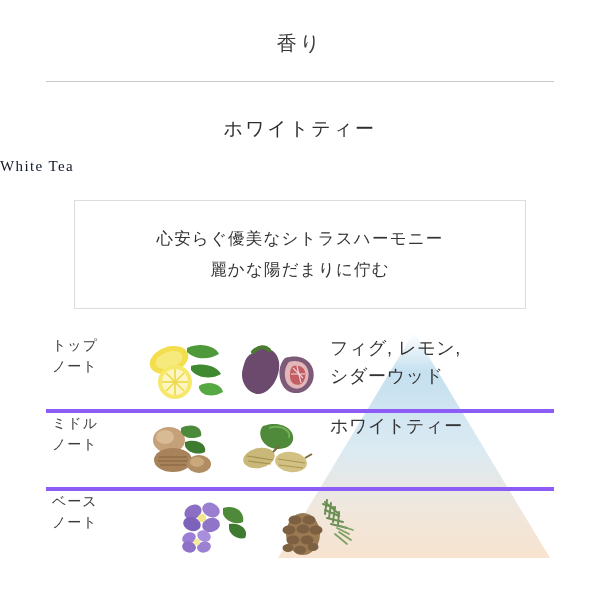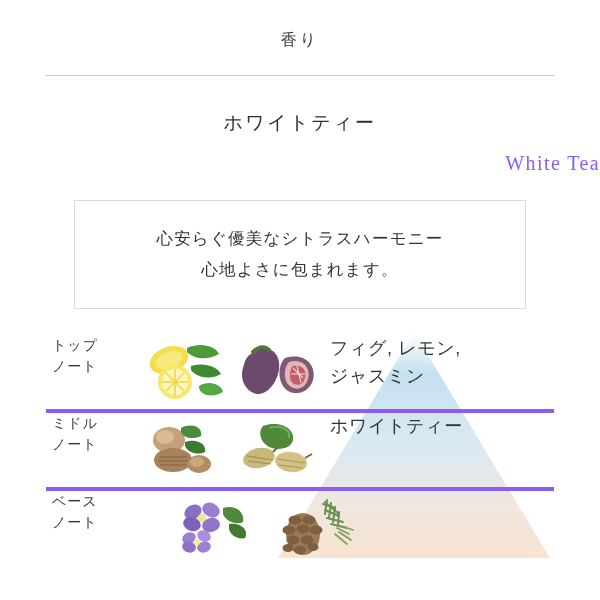--- a/index.html
+++ b/index.html
@@ -17,21 +17,21 @@
   .page {
     position: relative;
     width: 600px;
     height: 600px;
     box-sizing: border-box;
   }
 
   
   .header-title {
     text-align: center;
-    font-size: 16px;
+    font-size: 20px;
     letter-spacing: 3px;
     color: #3a3a3a;
     padding-top: 30px;
     font-weight: 400;
   }
   .header-rule {
     width: 508px;
     height: 1px;
     background: #c9c9c9;
     margin: 24px auto 0 auto;
@@ -40,24 +40,24 @@
   
   .product-jp {
     text-align: center;
     font-size: 19px;
     letter-spacing: 2.5px;
     color: #2e2e2e;
     margin-top: 34px;
     font-weight: 400;
   }
   .product-en {
-    text-align: right;
-    font-size: 20px;
+    text-align: left;
+    font-size: 15px;
     letter-spacing: 1.4px;
-    color: #8b5cf6;
+    color: #0f172a;
     margin-top: 16px;
     font-family: "Liberation Serif", serif;
   }
 
   
   .desc-box {
     width: 452px;
     margin: 25px auto 0 auto;
     border: 1px solid #dcdcdc;
     box-sizing: border-box;
@@ -149,21 +149,21 @@
 <div class="page">
 
   <div class="header-title">香り</div>
   <div class="header-rule"></div>
 
   <div class="product-jp">ホワイトティー</div>
   <div class="product-en">White Tea</div>
 
   <div class="desc-box">
     <div class="desc-line">心安らぐ優美なシトラスハーモニー</div>
-    <div class="desc-line">心地よさに包まれます。</div>
+    <div class="desc-line">麗かな陽だまりに佇む</div>
   </div>
 
   <div class="notes">
 
     <svg class="pyramid" viewBox="0 0 280 230">
       <defs>
         <linearGradient id="pyrgrad" x1="0" y1="0" x2="0" y2="1">
           <stop offset="0%" stop-color="#ffffff"></stop>
           <stop offset="18%" stop-color="#c5e0ef"></stop>
           <stop offset="52%" stop-color="#dbeaf3"></stop>
@@ -207,21 +207,21 @@
             <path d="M60 28 C70 26 74 33 72 40 C70 48 62 49 58 43 C56 38 57 30 60 28 Z" fill="#c25d63"></path>
             <g stroke="#f0d6d8" stroke-width="1.1">
               <line x1="60" y1="30" x2="70" y2="40"></line>
               <line x1="64" y1="28" x2="68" y2="45"></line>
               <line x1="58" y1="36" x2="72" y2="36"></line>
             </g>
           </svg>
         </div>
         <div class="note-text">
           <span class="ing">フィグ, レモン,</span>
-          <span class="ing">ジャスミン</span>
+          <span class="ing">シダーウッド</span>
         </div>
       </div>
 
       <div class="note-row">
         <div class="note-label">
           <span class="ing">ミドル</span>
           <span class="ing">ノート</span>
         </div>
         <div class="note-imgs">
 

